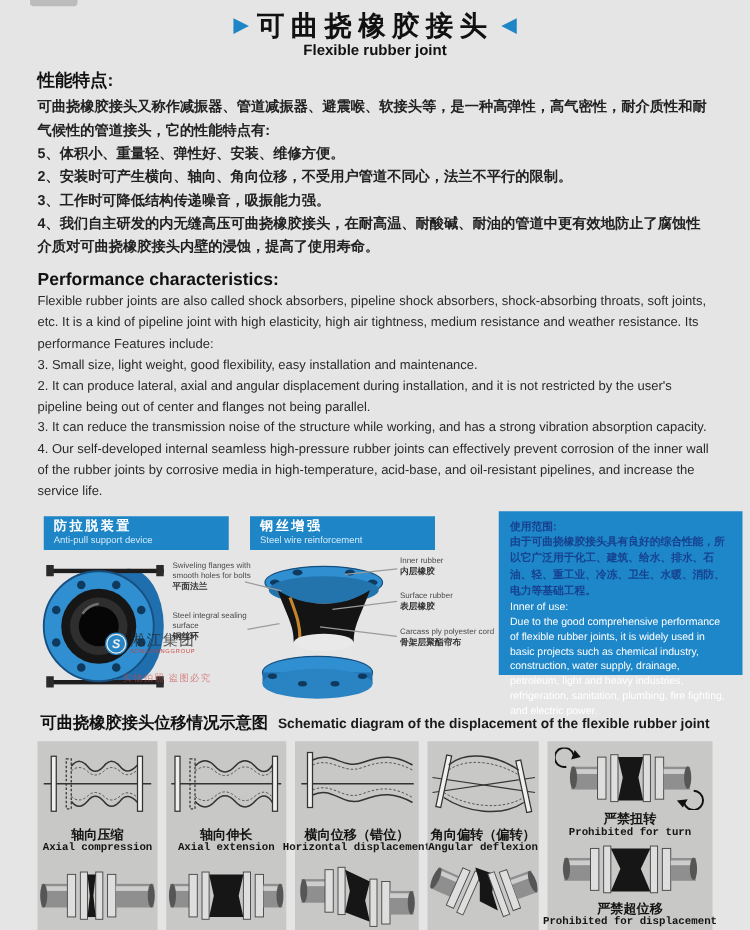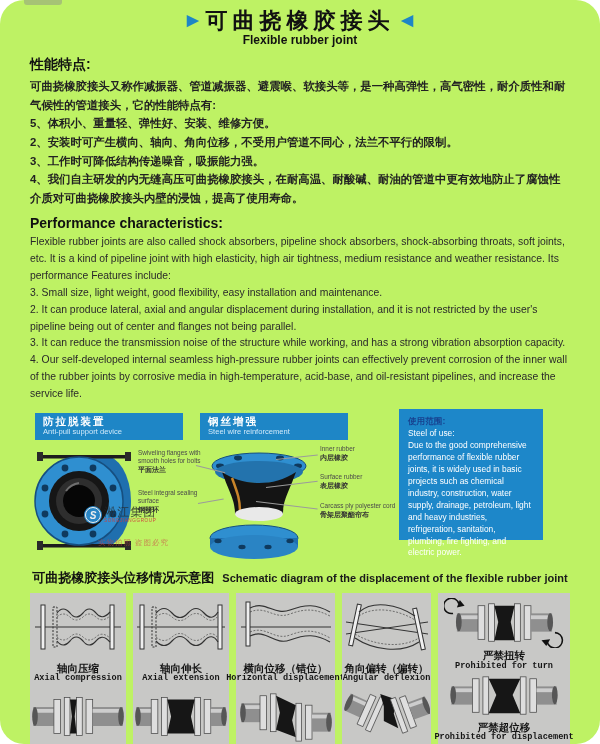--- a/index.html
+++ b/index.html
@@ -1,39 +1,39 @@
 <!DOCTYPE html>
 <html><head>
 <meta charset="utf-8">
 <style>
   * { box-sizing: border-box; margin: 0; padding: 0; }
   html,body { background:#fff; }
   body { width:600px; height:744px; font-family:"Liberation Sans", sans-serif; color:#222; }
-  .page { position:relative; width:600px; height:744px; overflow:hidden; background:#bef264;border-radius:24px; }
+  .page { position:relative; width:600px; height:744px; overflow:hidden; background:#e5e5e5; }
   .smudge { position:absolute; left:24px; top:0; width:38px; height:5px; background:#8a8a8a; opacity:.45; border-radius:0 0 3px 3px; }
   .content { padding:0 30px; }
 
   header { padding-top:8px; text-align:center; }
   h1 { font-size:22px; font-weight:bold; letter-spacing:5px; color:#111; line-height:1.15; }
   .arrow { color:#1e86c6; font-size:15px; letter-spacing:0; vertical-align:3px; margin:0 7px; }
   .subtitle { font-size:12px; font-weight:bold; color:#111; margin-top:0; }
 
   .cn-heading { font-size:14px; font-weight:bold; color:#111; margin:9px 0 3px; }
   .cn-text { font-size:11.4px; font-weight:600; line-height:1.63; color:#222; }
   .en-heading { font-size:14px; font-weight:bold; color:#111; margin:8px 0 3px; }
   .en-text { font-size:10.4px; line-height:1.62; color:#2a2a2a; }
 
   
   .figures { position:relative; height:152px; margin-top:8px; }
   .blabel { position:absolute; top:2px; width:148px; height:27px; background:#1e86c6; color:#fff; padding:3px 8px 2px; line-height:1.05; }
   .blabel .cnl { font-size:10.5px; font-weight:bold; letter-spacing:2px; display:block; }
   .blabel .enl { font-size:7.6px; color:#cfe9fa; display:block; margin-top:1px; }
   .blabel.l1 { left:35px; } .blabel.l2 { left:200px; }
 
-  .infobox { position:absolute; left:399px; top:-2px; width:144px; height:131px; background:#1d87c9; padding:7px 9px 6px; }
+  .infobox { position:absolute; left:399px; top:-2px; width:195px; height:131px; background:#1d87c9; padding:7px 9px 6px; }
   .infobox .cnh { color:#17418f; font-size:8.6px; font-weight:bold; line-height:1.35; }
   .infobox .cnt { color:#17418f; font-size:8.6px; font-weight:bold; line-height:1.5; }
   .infobox .enh { color:#fff; font-size:8.4px; line-height:1.4; margin-top:1px; }
   .infobox .ent { color:#fff; font-size:8.4px; line-height:1.42; }
 
   .photo { position:absolute; }
   .p1 { left:33px; top:32px; } .p2 { left:202px; top:35px; }
 
   .anno { position:absolute; font-size:6.4px; color:#4a4a4a; line-height:1.25; width:72px; }
   .anno .acn { display:block; font-size:7px; font-weight:bold; color:#333; margin-top:1px; }
@@ -168,21 +168,22 @@
       <div class="wlogo">S</div>
       <div class="wtext">
         <div class="wcn">淞江集团</div>
         <div class="wen">SONGJIANGGROUP</div>
       </div>
     </div>
     <div class="notice">实物拍照 盗图必究</div>
 
     <div class="infobox">
       <div class="cnh">使用范围:</div>
-      <div class="enh">Steel of use:</div>
+      <div class="cnt">由于可曲挠橡胶接头具有良好的综合性能，所以它广泛用于化工、建筑、给水、排水、石油、轻、重工业、冷冻、卫生、水暖、消防、电力等基础工程。</div>
+      <div class="enh">Inner of use:</div>
       <div class="ent">Due to the good comprehensive performance of flexible rubber joints, it is widely used in basic projects such as chemical industry, construction, water supply, drainage, petroleum, light and heavy industries, refrigeration, sanitation, plumbing, fire fighting, and electric power.</div>
     </div>
   </div>
 
   <div class="content">
     <div class="disp-header">
       <span class="dcn">可曲挠橡胶接头位移情况示意图</span>
       <span class="den">Schematic diagram of the displacement of the flexible rubber joint</span>
     </div>
 

